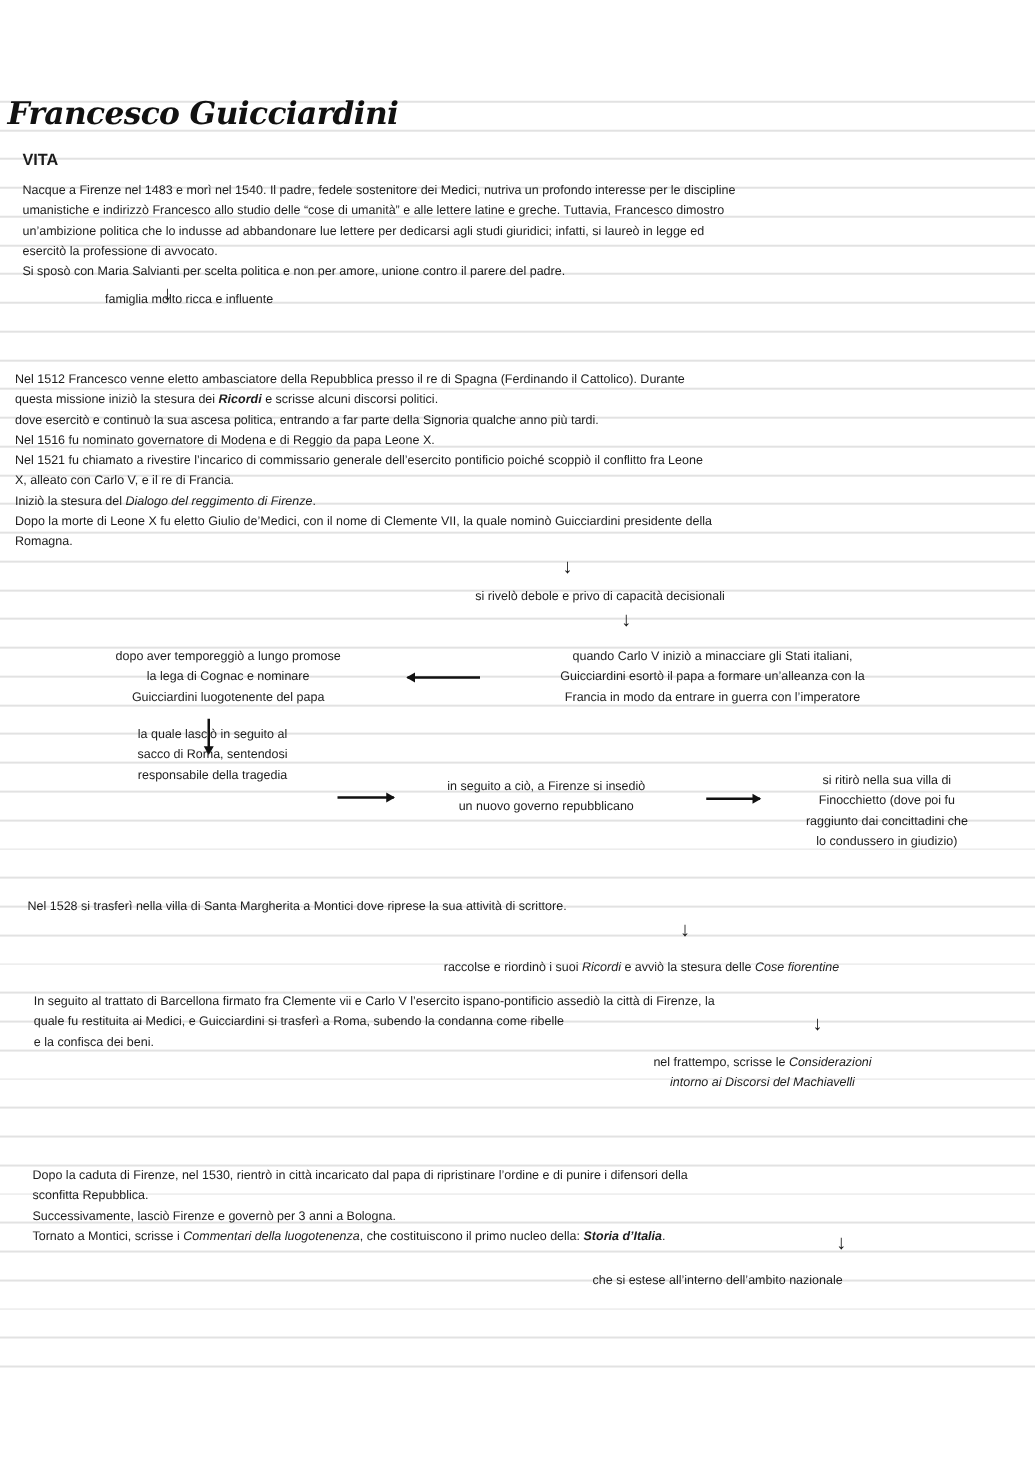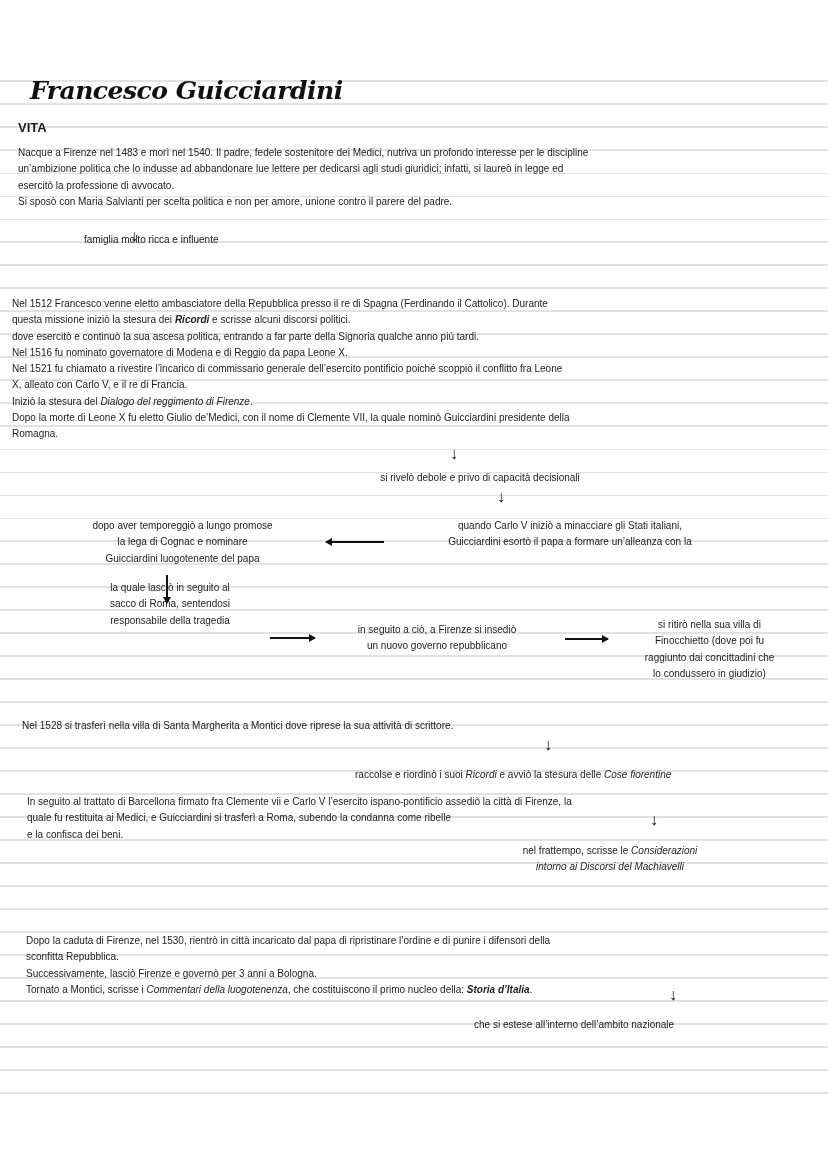--- a/index.html
+++ b/index.html
@@ -8,21 +8,21 @@
       background-color: #ffffff;
       background-image: repeating-linear-gradient(to bottom, transparent 0px, transparent 21.5px, #e2e2e2 21.5px, #e2e2e2 23px);
       background-position: 0 59px;
       font-family: "Liberation Sans", sans-serif;
       color: #1c1c1c;
     }
     .mask-top { position: absolute; left: 0; top: 0; width: 828px; height: 80px; background: #fff; }
     .mask-bottom { position: absolute; left: 0; top: 1100px; width: 828px; height: 71px; background: #fff; }
     .abs { position: absolute; }
     .title {
-      left: 30px; top: 76px; font-family: "DejaVu Serif", serif; font-style: italic;
+      left: 6px; top: 76px; font-family: "DejaVu Serif", serif; font-style: italic;
       font-size: 25px; font-weight: bold; letter-spacing: -0.5px; color: #111;
     }
     .heading { left: 18px; top: 120px; font-weight: bold; font-size: 13px; }
     .para { font-size: 10px; line-height: 16.3px; }
     .para p { margin: 0; }
     .center { text-align: center; }
     .arrow-down { font-size: 16px; line-height: 16px; font-weight: bold; color: #111; }
     .arrow-h { height: 1.5px; background: #111; }
     .arrow-h.right::after {
       content: ""; position: absolute; right: -1px; top: -3.5px;
@@ -39,20 +39,21 @@
 <body>
 
 <div class="mask-top"></div>
 <div class="mask-bottom"></div>
 
 <div class="abs title">Francesco Guicciardini</div>
 <div class="abs heading">VITA</div>
 
 <div class="abs para" style="left:18px; top:145px; width:800px;">
   <p>Nacque a Firenze nel 1483 e morì nel 1540. Il padre, fedele sostenitore dei Medici, nutriva un profondo interesse per le discipline</p>
+  <p>umanistiche e indirizzò Francesco allo studio delle “cose di umanità” e alle lettere latine e greche. Tuttavia, Francesco dimostro</p>
   <p>un’ambizione politica che lo indusse ad abbandonare lue lettere per dedicarsi agli studi giuridici; infatti, si laureò in legge ed</p>
   <p>esercitò la professione di avvocato.</p>
   <p>Si sposò con Maria Salvianti per scelta politica e non per amore, unione contro il parere del padre.</p>
 </div>
 <div class="abs arrow-down" style="left:130px; top:228px;">↓</div>
 <div class="abs para" style="left:84px; top:232px;">famiglia molto ricca e influente</div>
 
 <div class="abs para" style="left:12px; top:296px; width:810px;">
   <p>Nel 1512 Francesco venne eletto ambasciatore della Repubblica presso il re di Spagna (Ferdinando il Cattolico). Durante</p>
   <p><span>questa missione iniziò la stesura dei </span><b><i>Ricordi</i></b><span> e scrisse alcuni discorsi politici.</span></p>
@@ -65,20 +66,21 @@
   <p>Romagna.</p>
 </div>
 <div class="abs arrow-down" style="left:450px; top:446px;">↓</div>
 
 <div class="abs para center" style="left:330px; top:470px; width:300px;">si rivelò debole e privo di capacità decisionali</div>
 <div class="abs arrow-down" style="left:497px; top:489px;">↓</div>
 
 <div class="abs para center" style="left:390px; top:518px; width:360px;">
   <p>quando Carlo V iniziò a minacciare gli Stati italiani,</p>
   <p>Guicciardini esortò il papa a formare un’alleanza con la</p>
+  <p>Francia in modo da entrare in guerra con l’imperatore</p>
 </div>
 <div class="abs arrow-h left" style="left:326px; top:541px; width:58px;"></div>
 <div class="abs para center" style="left:40px; top:518px; width:285px;">
   <p>dopo aver temporeggiò a lungo promose</p>
   <p>la lega di Cognac e nominare</p>
   <p>Guicciardini luogotenente del papa</p>
 </div>
 <div class="abs" style="left:166px; top:575px; width:1.5px; height:24px; background:#111;"></div>
 <div class="abs" style="left:162.5px; top:597px; width:0; height:0; border-top:7px solid #111; border-left:4px solid transparent; border-right:4px solid transparent;"></div>
 

